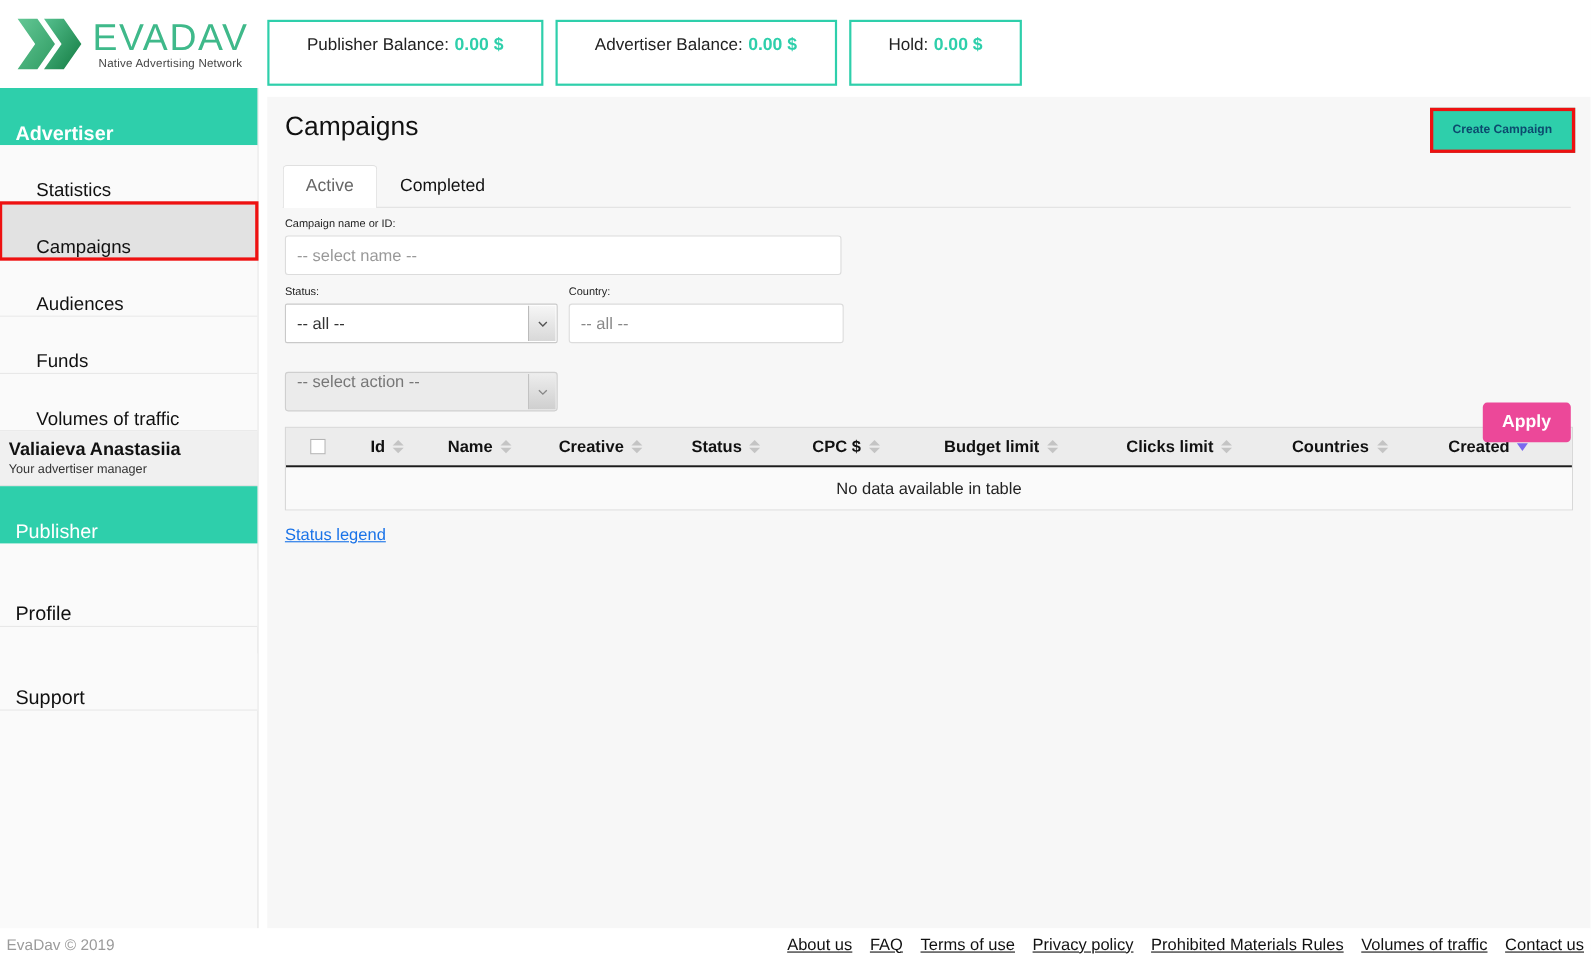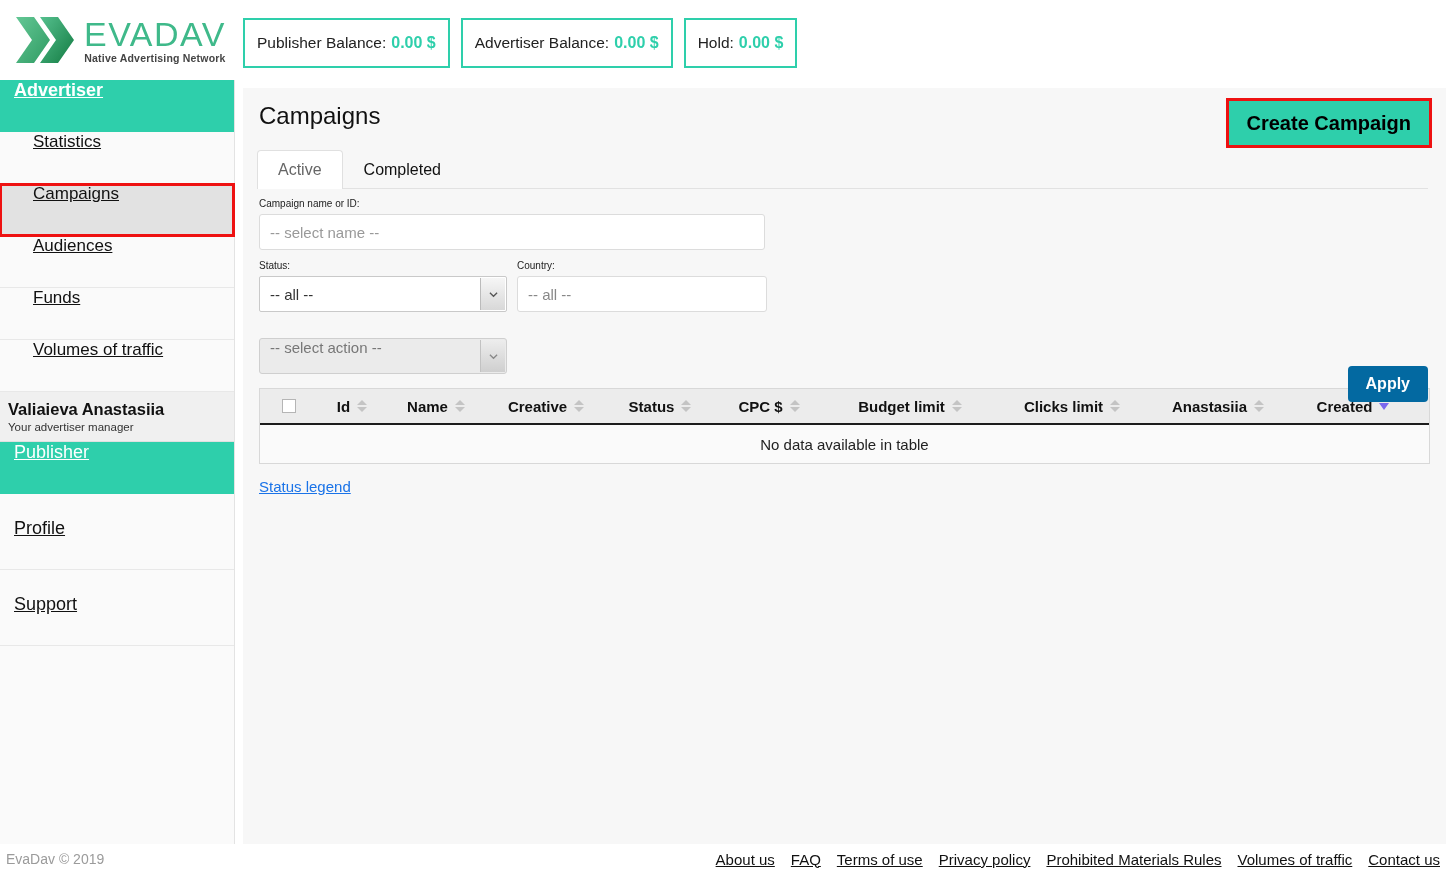--- a/index.html
+++ b/index.html
@@ -18,41 +18,41 @@
     display:flex; align-items:center; padding-left:14px;
   }
   .logo-mark { width:62px; height:52px; flex:none; }
   .logo-text { margin-left:8px; line-height:1; }
   .logo-title {
     font-size:34px; letter-spacing:1.5px; color:#3fb98a; font-weight:400;
     font-family:"Liberation Sans", sans-serif;
   }
   .logo-sub {
     font-size:10.5px; color:#444; letter-spacing:.2px; margin-top:2px;
-    text-align:center; font-weight:700;
+    text-align:center; font-weight:400;
   }
 
   
   .balance-bar { position:absolute; left:243px; top:18px; display:flex; gap:11px; }
   .balance-box {
     border:2px solid #2ece ; border:2px solid #2ecfab;
-    padding:12px 12px; font-size:15.5px; color:#222; background:#fff;
-    white-space:nowrap; display:flex; align-items:center; height:50px;
+    padding:12px 34px; font-size:15.5px; color:#222; background:#fff;
+    white-space:nowrap; display:flex; height:60px;
   }
   .balance-box .amt { color:#2ecfab; font-weight:700; margin-left:5px; font-size:16px;}
 
   
   .sidebar {
     position:absolute; left:0; top:80px; width:235px; bottom:30px;
     background:#fafafa; border-right:1px solid #e3e3e3;
   }
   .nav-item {
-    height:52px; display:flex; align-items:flex-start; padding-left:33px;
+    height:52px; display:flex; align-items:flex-end; padding-left:33px;
     font-size:17px; color:#111; border-bottom:1px solid #e8e8e8; background:#fafafa;
-    cursor:pointer; position:relative;text-decoration:underline;
+    cursor:pointer; position:relative;
   }
   .nav-item.header-green {
     background:#2ecfab; color:#fff; font-weight:700; font-size:18px; padding-left:14px;
     border-bottom:none; height:52px;
   }
   .nav-item.selected { background:#e2e2e2; }
   .nav-item.redbox {
     outline:3px solid #ee1111; outline-offset:-2px; z-index:3;
   }
   .nav-item.pub {
@@ -68,21 +68,21 @@
 
   
   .main {
     position:absolute; left:243px; top:88px; right:0; bottom:30px;
     background:#f7f7f7;
   }
   .page-title { font-size:24px; color:#111; padding:14px 0 0 16px; font-weight:400; }
 
   .create-btn {
     position:absolute; right:14px; top:10px;
-    background:#2ecfab; color:#000000; font-weight:700; font-size:20px;
+    background:#2ecfab; color:#0c4a6e; font-weight:700; font-size:11px;
     padding:12px 18px; border:3px solid #ee1111; cursor:pointer; line-height:1;
   }
 
   
   .tabs { display:flex; margin:19px 0 0 14px; position:relative; }
   .tab {
     padding:10px 20px; font-size:16px; color:#111; cursor:pointer;
     border:1px solid transparent; border-bottom:none; background:transparent;
     border-radius:4px 4px 0 0; position:relative; top:1px;
   }
@@ -112,21 +112,21 @@
     border-left:1px solid #bbb; display:flex; align-items:center; justify-content:center;
   }
   .chev { width:9px; height:9px; }
   .country-box {
     width:250px; height:36px; border:1px solid #dcdcdc; background:#fff;
     display:flex; align-items:center; padding-left:10px; font-size:15px; color:#888;
     border-radius:3px;
   }
   .apply-btn {
     position:absolute; right:18px; top:278px;
-    background:#0369a1; color:#fff; font-size:16px; font-weight:700;
+    background:#ec4899; color:#fff; font-size:16px; font-weight:700;
     padding:10px 18px; border-radius:4px; cursor:pointer; line-height:1;
   }
 
   .action-select {
     width:248px; height:36px; margin:26px 0 0 16px; position:relative;
     border:1px solid #cfcfcf; background:#ebebeb; border-radius:3px;
     display:flex; 
   }
   .action-select .sv { padding-left:10px; font-size:15px; color:#777; }
   .action-select .select-btn { background:linear-gradient(#ededed,#cfcfcf); border-left:1px solid #c2c2c2; }
@@ -347,21 +347,21 @@
             </span>
         </div>
         <div class="th" style="width:152px">
           <span>Clicks limit</span>
           <span class="sortarrows">
               <i class="up"></i>
               <i class="dn"></i>
             </span>
         </div>
         <div class="th" style="width:140px">
-          <span>Anastasiia</span>
+          <span>Countries</span>
           <span class="sortarrows">
               <i class="up"></i>
               <i class="dn"></i>
             </span>
         </div>
         <div class="th" style="width:130px">
           <span>Created</span>
           <span class="sortarrows active">
               <i class="dn"></i>
             </span>

